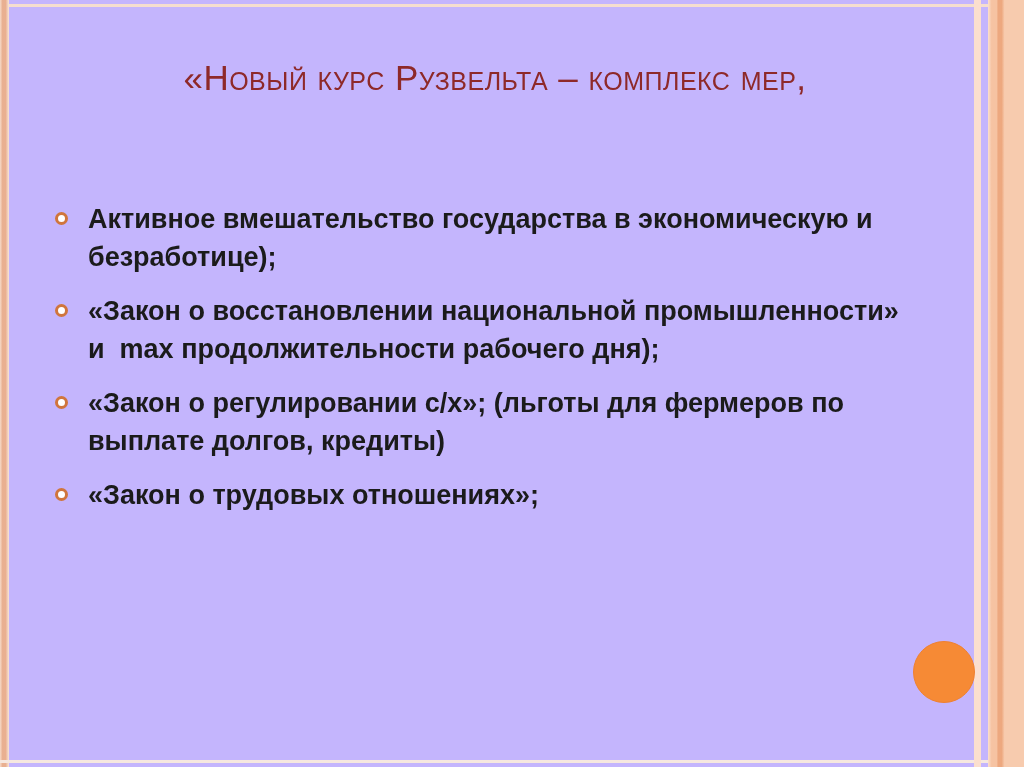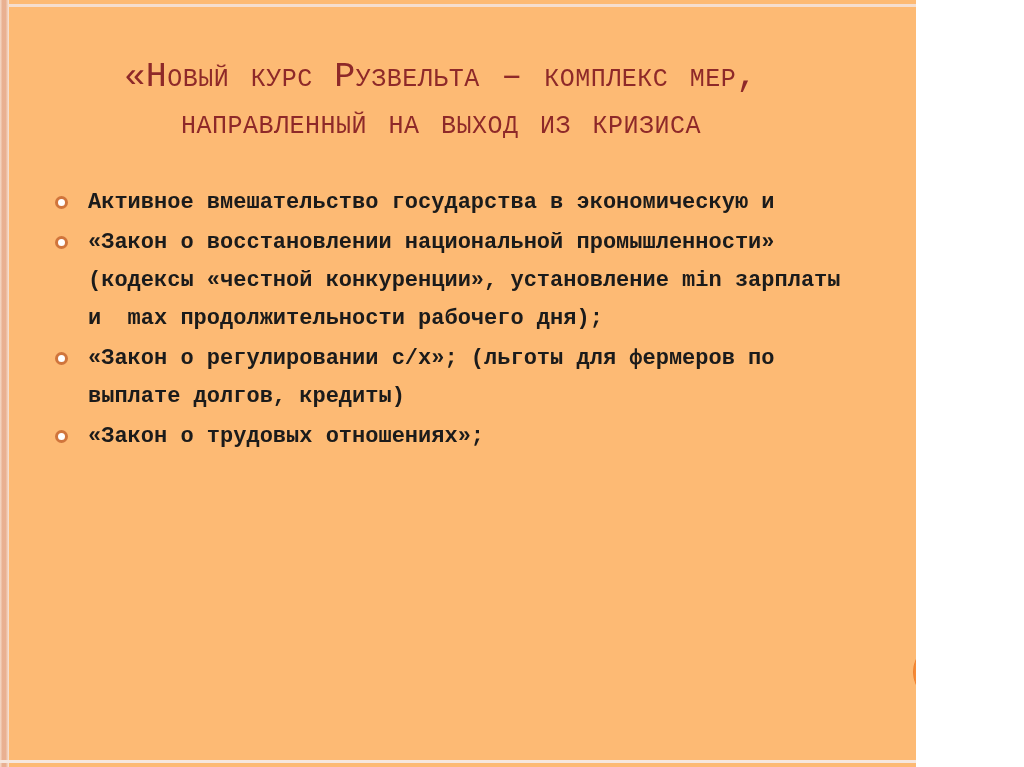--- a/index.html
+++ b/index.html
@@ -2,25 +2,25 @@
 <html><head>
 <meta charset="utf-8">
 <style>
   html, body {
     margin: 0;
     padding: 0;
     background: #ffffff;
   }
   .slide {
     position: relative;
-    width: 916px;
+    width: 1024px;
     height: 767px;
-    background: #fdba74;
+    background: #c4b5fd;
     overflow: hidden;
-    font-family: Liberation Mono, monospace;
+    font-family: Liberation Sans, sans-serif;
   }
   
   .border-left {
     position: absolute;
     left: 0; top: 0; bottom: 0;
     width: 9px;
     background: linear-gradient(to right, #f6dbc9 0%, #e9b091 28%, #e9b091 62%, #f9e6d9 100%);
   }
   .border-top {
     position: absolute;
@@ -88,22 +88,22 @@
     left: 52px;
     top: 184px;
     width: 886px;
     margin: 0;
     padding: 0;
     list-style: none;
   }
   .bullet {
     position: relative;
     padding-left: 36px;
-    margin: 0 0 2px 0;
-    font-size: 22px;
+    margin: 16px 0 2px 0;
+    font-size: 27px;
     line-height: 38px;
     font-weight: bold;
     color: #1b1b1b;
   }
   .ring {
     position: absolute;
     left: 3px;
     top: 12px;
     width: 13px;
     height: 13px;
@@ -120,32 +120,31 @@
 <div class="slide">
   <div class="border-top"></div>
   <div class="border-left"></div>
   <div class="border-bottom"></div>
   <div class="right-thin-stripe"></div>
   <div class="right-band"></div>
   <div class="accent-circle"></div>
 
   <h1 class="title">
     <span class="title-line">«Новый курс Рузвельта – комплекс мер,</span>
-    <span class="title-line">направленный на выход из кризиса</span>
   </h1>
 
   <ul class="bullets">
     <li class="bullet">
       <span class="ring"></span>
       <span class="line">Активное вмешательство государства в экономическую и</span>
+      <span class="line">безработице);</span>
     </li>
     <li class="bullet">
       <span class="ring"></span>
       <span class="line">«Закон о восстановлении национальной промышленности»</span>
-      <span class="line">(кодексы «честной конкуренции», установление min зарплаты</span>
       <span class="line">и  max продолжительности рабочего дня);</span>
     </li>
     <li class="bullet">
       <span class="ring"></span>
       <span class="line">«Закон о регулировании с/х»; (льготы для фермеров по</span>
       <span class="line">выплате долгов, кредиты)</span>
     </li>
     <li class="bullet">
       <span class="ring"></span>
       <span class="line">«Закон о трудовых отношениях»;</span>

